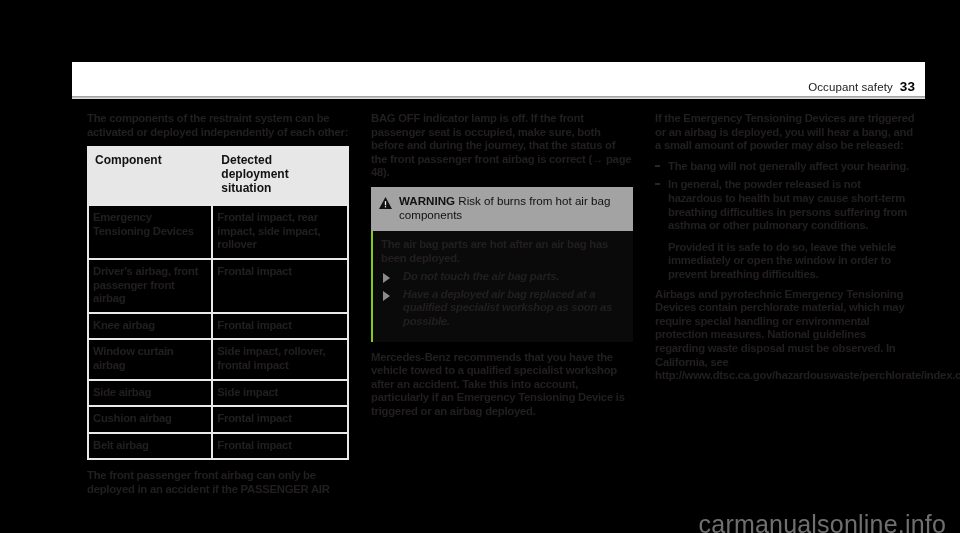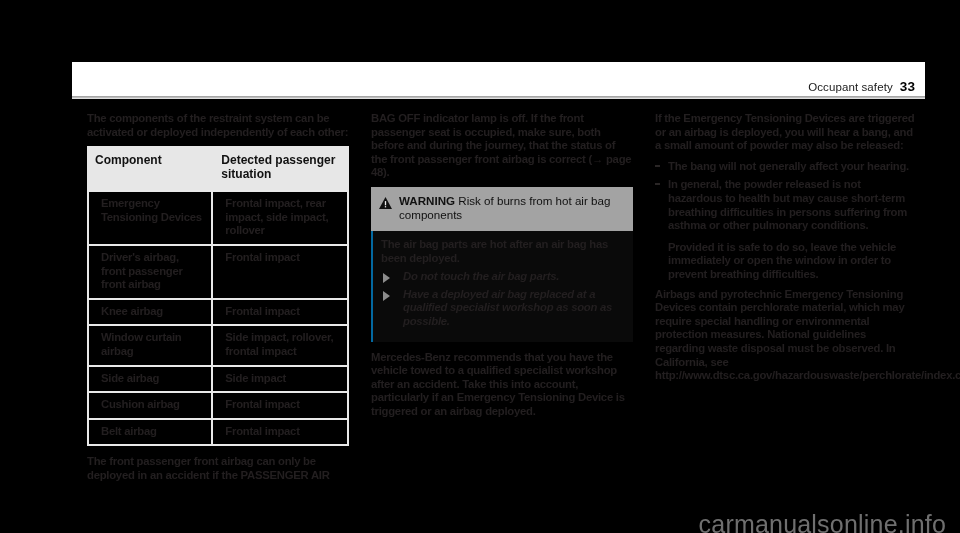--- a/index.html
+++ b/index.html
@@ -108,21 +108,21 @@
   }
   .comp-table th.c1 { width: 48%; }
   .comp-table th.c2 { width: 52%; }
   .comp-table td {
     background: #000000;
     color: #231f20;
     font-size: 11.3px;
     font-weight: bold;
     line-height: 13.6px;
     letter-spacing: -0.25px;
-    padding: 5px 8px 6px 12px;
+    padding: 5px 8px 6px 4px;
     vertical-align: top;
     border-top: 2px solid #e9e9e9;
     border-right: 2px solid #e9e9e9;
   }
   .comp-table tr td:first-child { border-left: 2px solid #e9e9e9; }
   .comp-table tr:last-child td { border-bottom: 2px solid #e9e9e9; }
 
   
   .warning-head {
     background: #a3a3a3;
@@ -136,21 +136,21 @@
   .warning-head-text {
     color: #111111;
     font-size: 11.6px;
     line-height: 14.5px;
   }
   .warn-label { font-weight: bold; }
 
   .warning-body {
     background: #0a0a0a;
     padding: 7px 8px 9px 8px;
-    border-left: 2px solid #0369a1;
+    border-left: 2px solid #84cc16;
   }
   .warning-lead {
     color: #231f20;
     font-size: 11.3px;
     font-weight: bold;
     line-height: 13.6px;
     letter-spacing: -0.25px;
     margin: 0 0 5px 0;
   }
   .warn-list { margin: 0; padding: 0; list-style: none; }
@@ -230,21 +230,21 @@
   <div id="columns">
 
     <div class="col" id="col-1">
 
       <p class="body-text tight">The components of the restraint system can be activated or deployed independently of each other:</p>
 
       <table class="comp-table">
         <thead>
           <tr>
             <th class="c1">Component</th>
-            <th class="c2">Detected passenger situation</th>
+            <th class="c2">Detected deployment situation</th>
           </tr>
         </thead>
         <tbody>
           <tr>
             <td>Emergency Tensioning Devices</td>
             <td>Frontal impact, rear impact, side impact, rollover</td>
           </tr>
           <tr>
             <td>Driver's airbag, front passenger front airbag</td>
             <td>Frontal impact</td>

